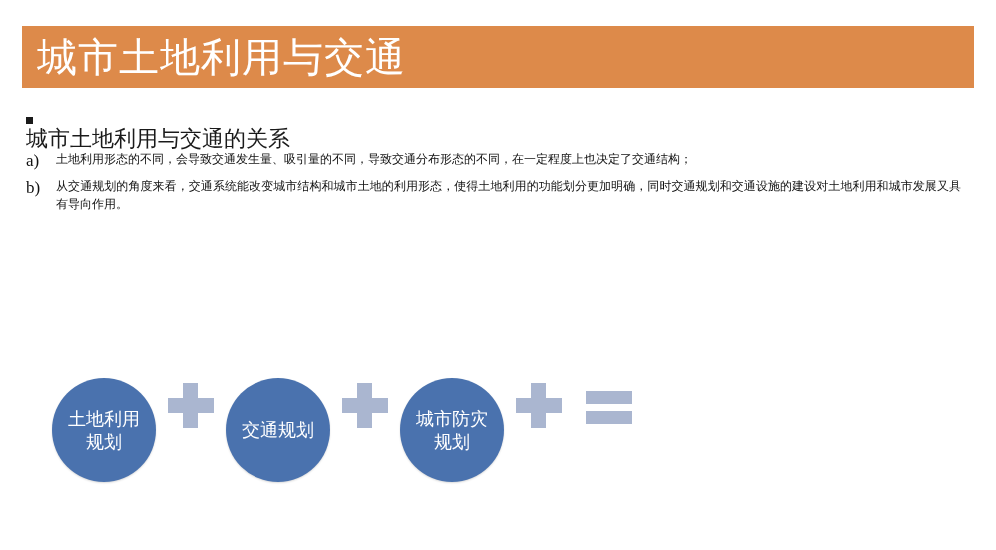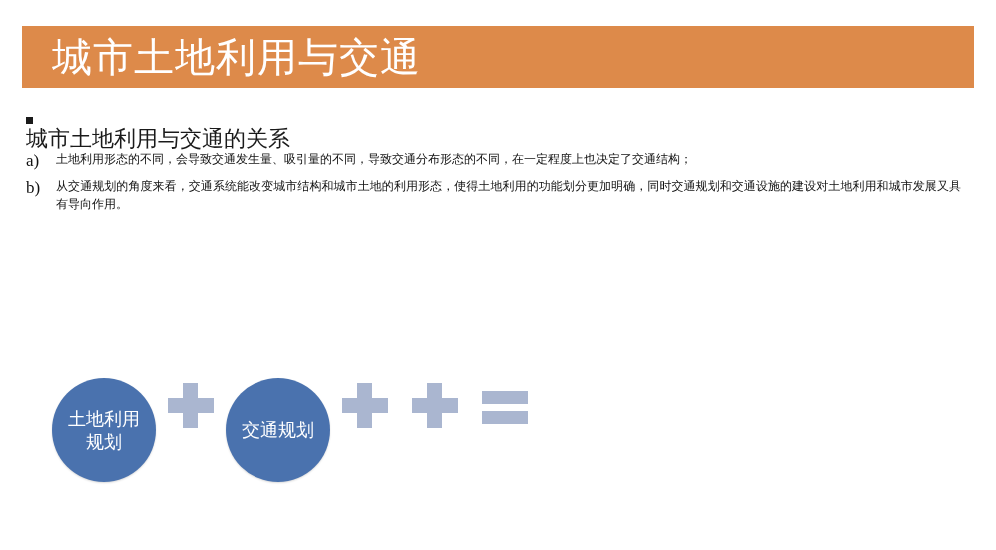--- a/index.html
+++ b/index.html
@@ -30,21 +30,21 @@
     height: 62px;
     background: #dd8a4a;
     display: flex;
     align-items: center;
   }
   .title-text {
     font-family: "DejaVu Serif", "Liberation Serif", serif;
     font-size: 40px;
     color: #ffffff;
     line-height: 1;
-    padding-left: 30px;
+    padding-left: 15px;
     letter-spacing: 1px;
     white-space: nowrap;
   }
 
   
   .bullet-heading {
     position: absolute;
     left: 26px;
     top: 106px;
     display: flex;
@@ -196,20 +196,23 @@
 
     <div class="node">
       <span class="node-label">交通规划</span>
     </div>
 
     <div class="op">
       <span class="plus-h"></span>
       <span class="plus-v"></span>
     </div>
 
+    <div class="node">
+      <span class="node-label">城市防灾规划</span>
+    </div>
 
     <div class="op">
       <span class="plus-h"></span>
       <span class="plus-v"></span>
     </div>
 
 
     <div class="op">
       <span class="eq-bar eq-top"></span>
       <span class="eq-bar eq-bot"></span>

